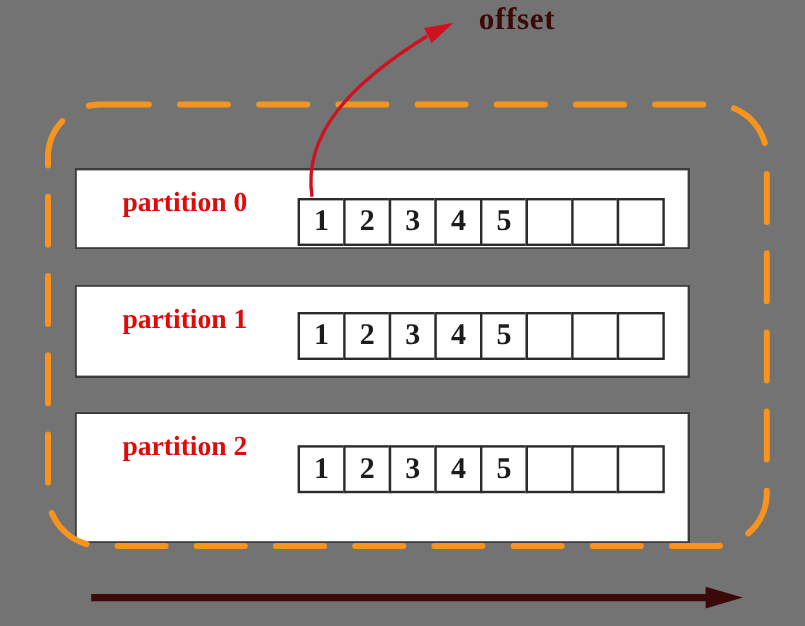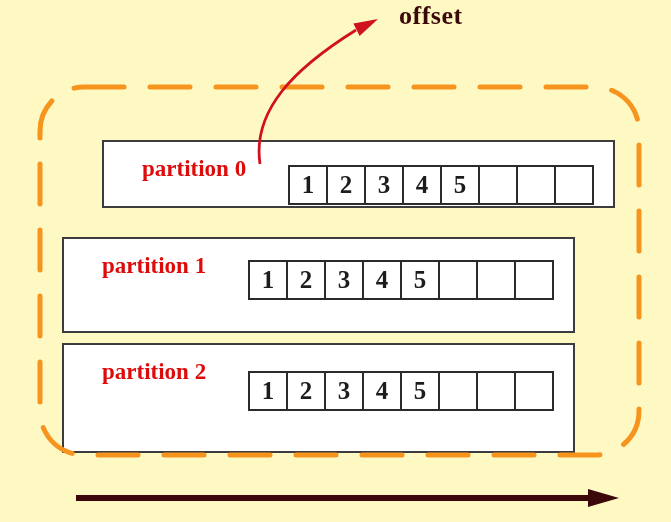--- a/index.html
+++ b/index.html
@@ -1,20 +1,20 @@
 <!DOCTYPE html>
 <html style="--accent-orange: #f7941e; --label-red: #de0b0b; --arrow-red: #d01220; --dark-maroon: #3b0909;"><head>
 <meta charset="utf-8">
 <style>
   html, body { margin: 0; padding: 0; background: #ffffff; }
   #canvas {
     position: relative;
     width: 671px;
     height: 522px;
-    background: #fef9c3;
+    background: #737373;
     overflow: hidden;
     font-family: "Liberation Serif", serif;
   }
 
   
   .offset-label {
     position: absolute;
     left: 399px;
     top: 1px;
     font-size: 26px;
@@ -53,22 +53,22 @@
   
   .partition-row {
     position: absolute;
     left: 62px;
     width: 513px;
     background: #ffffff;
     border: 2px solid #3c3c3c;
     box-sizing: border-box;
     z-index: 1;
   }
-  .row-0 { top: 140px; height: 68px; margin-left: 40px; }
-  .row-1 { top: 237px; height: 96px; }
+  .row-0 { top: 140px; height: 68px; }
+  .row-1 { top: 237px; height: 78px; }
   .row-2 { top: 343px; height: 110px; }
 
   .partition-label {
     position: absolute;
     left: 38px;
     top: 14px;
     font-size: 23px;
     font-weight: bold;
     color: var(--label-red, #de0b0b);
     white-space: nowrap;

